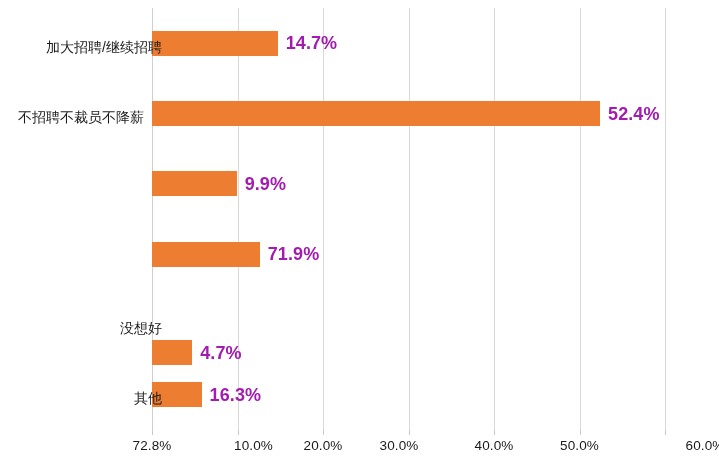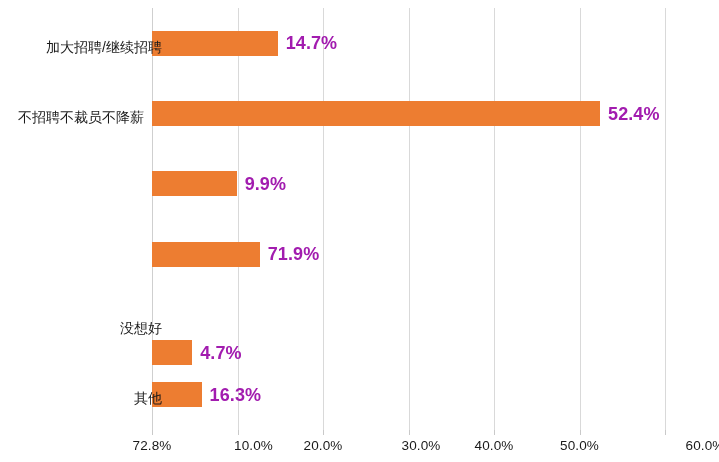--- a/index.html
+++ b/index.html
@@ -170,21 +170,21 @@
     </div>
 
   <div id="x-axis">
       <div class="tick-mark" style="left: 0px;"></div>
       <div class="tick-label" style="left: 0px;">72.8%</div>
       <div class="tick-mark" style="left: 85.5px;"></div>
       <div class="tick-label" style="left: 85.5px; margin-left: 16px;">10.0%</div>
       <div class="tick-mark" style="left: 171px;"></div>
       <div class="tick-label" style="left: 171px;">20.0%</div>
       <div class="tick-mark" style="left: 256.5px;"></div>
-      <div class="tick-label" style="left: 269px;">30.0%</div>
+      <div class="tick-label" style="left: 247px;">30.0%</div>
       <div class="tick-mark" style="left: 342px;"></div>
       <div class="tick-label" style="left: 342px; text-align: center;">40.0%</div>
       <div class="tick-mark" style="left: 427.5px;"></div>
       <div class="tick-label" style="left: 427.5px;">50.0%</div>
       <div class="tick-mark" style="left: 513px;"></div>
       <div class="tick-label" style="left: 513px; margin-left: 40px;">60.0%</div>
     </div>
 
 </div>
 

